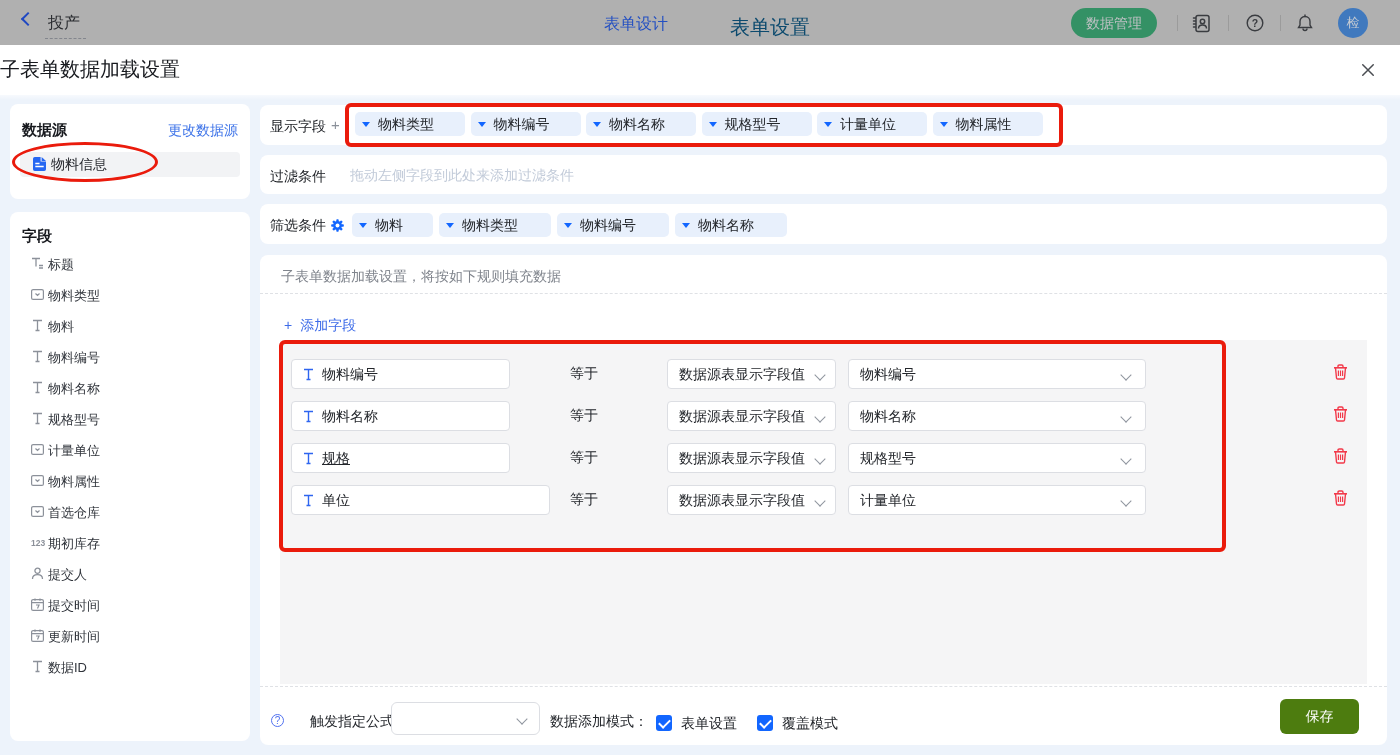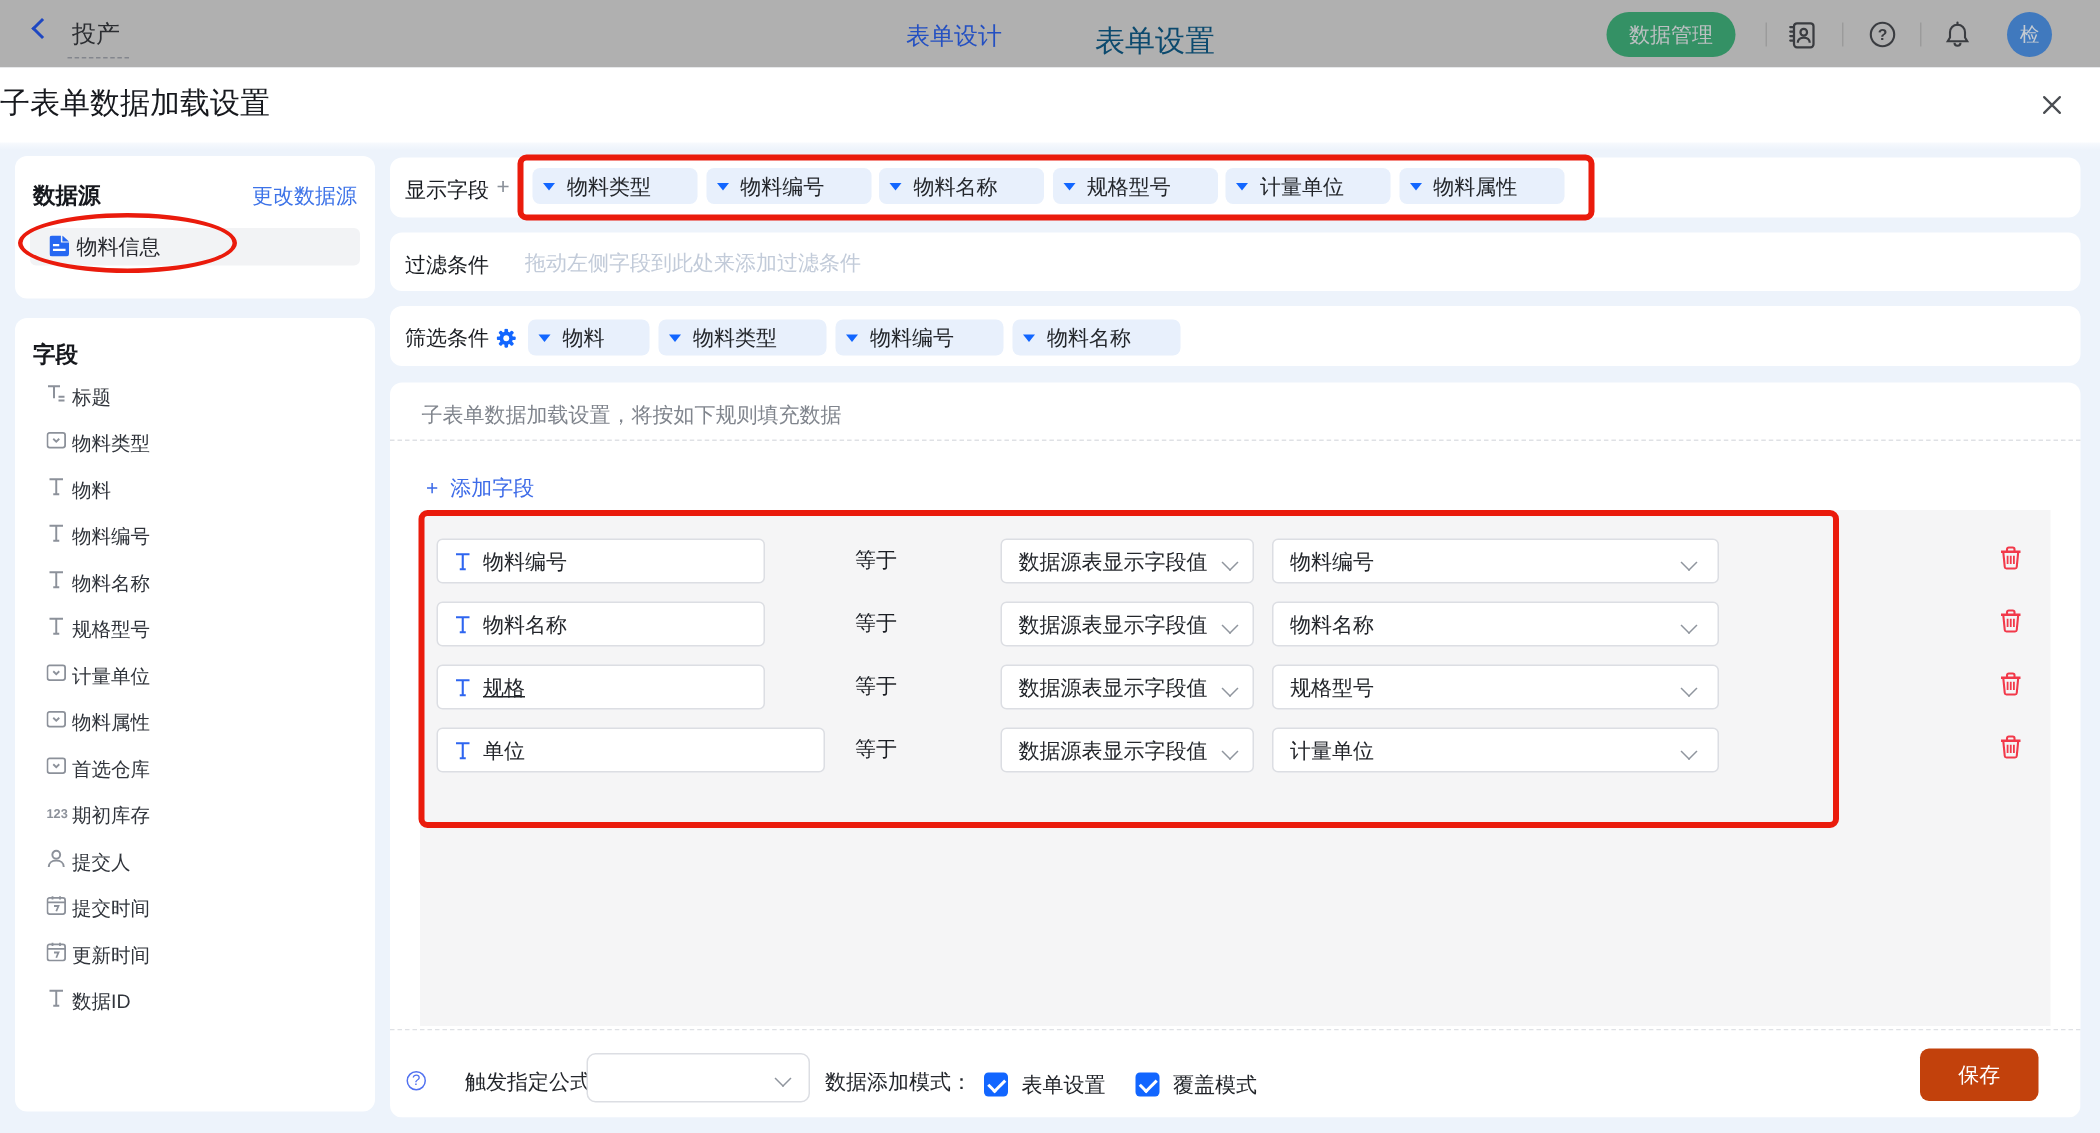--- a/index.html
+++ b/index.html
@@ -59,21 +59,21 @@
 .chevron:after { content:""; position:absolute; left:0; top:0; width:7px; height:7px; border-right:1.5px solid #8F959E; border-bottom:1.5px solid #8F959E; transform:rotate(45deg); }
 
 
 #qmark { left:271px; top:714px; width:13px; height:13px; border:1.2px solid #5272F0; border-radius:50%; color:#5272F0; font-size:10px; text-align:center; line-height:12px; }
 #trig { left:290px; top:713px; font-size:14px; color:#23262B;margin-left:20px; }
 #bsel { left:391px; top:702px; width:149px; height:33px; background:#fff; border:1px solid #DCDEE3; border-radius:6px; }
 #dmode { left:550px; top:713px; font-size:14px; color:#23262B; }
 .cb { position:absolute; top:715px; width:16px; height:16px; background:#1266FF; border-radius:3px; }
 .cb:after { content:""; position:absolute; left:4.5px; top:1.5px; width:5px; height:9px; border-right:2px solid #fff; border-bottom:2px solid #fff; transform:rotate(45deg); }
 .cbl { position:absolute; top:715px; font-size:14px; color:#23262B; }
-#save { left:1280px; top:699px; width:79px; height:35px; background:#c2410c; border-radius:6px; color:#fff; font-size:14px; text-align:center; line-height:35px; }
+#save { left:1280px; top:699px; width:79px; height:35px; background:#4d7c0f; border-radius:6px; color:#fff; font-size:14px; text-align:center; line-height:35px; }
 
 
 .redrect { position:absolute; border:4px solid #EA1B0C; border-radius:6px; }
 #red1 { left:345px; top:103px; width:718px; height:44px; }
 #red2 { left:279px; top:340px; width:947px; height:212px; }
 #redellipse { left:12px; top:142px; width:146px; height:40px; border:3.5px solid #EA1B0C; border-radius:50%; position:absolute; }
 #closex { left:1361px; top:63px; width:14px; height:14px; }
 </style>
 </head>
 <body>

